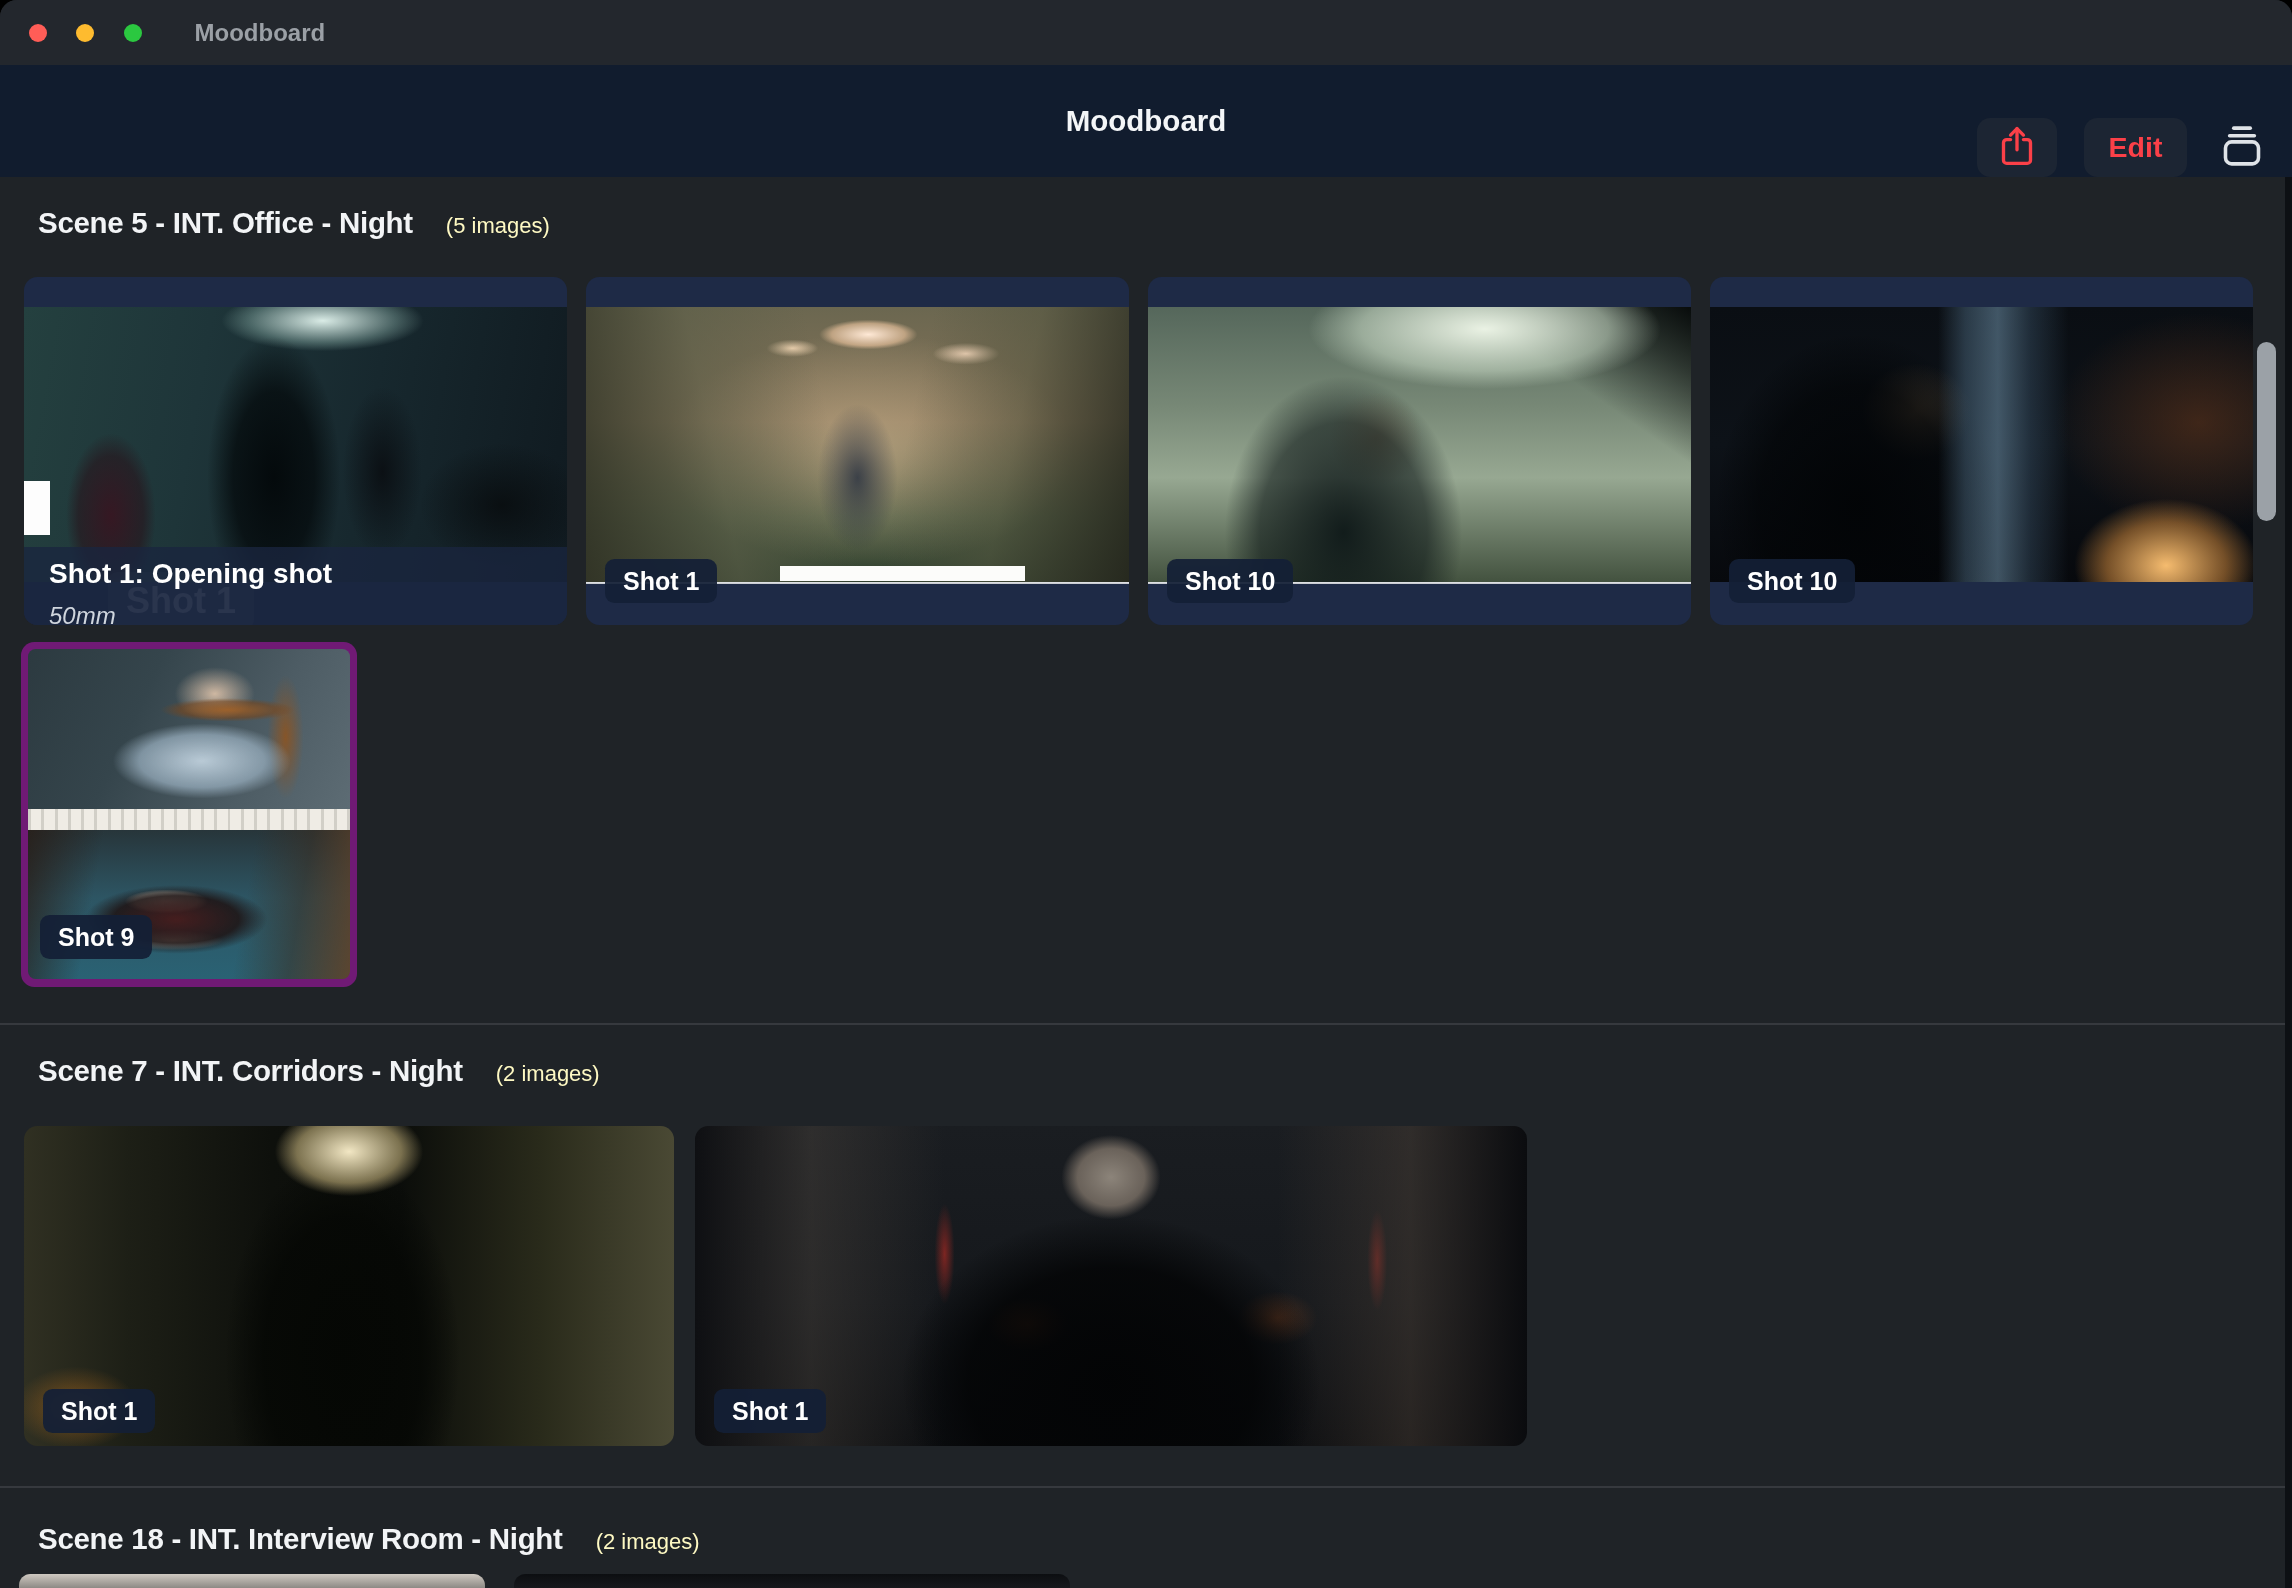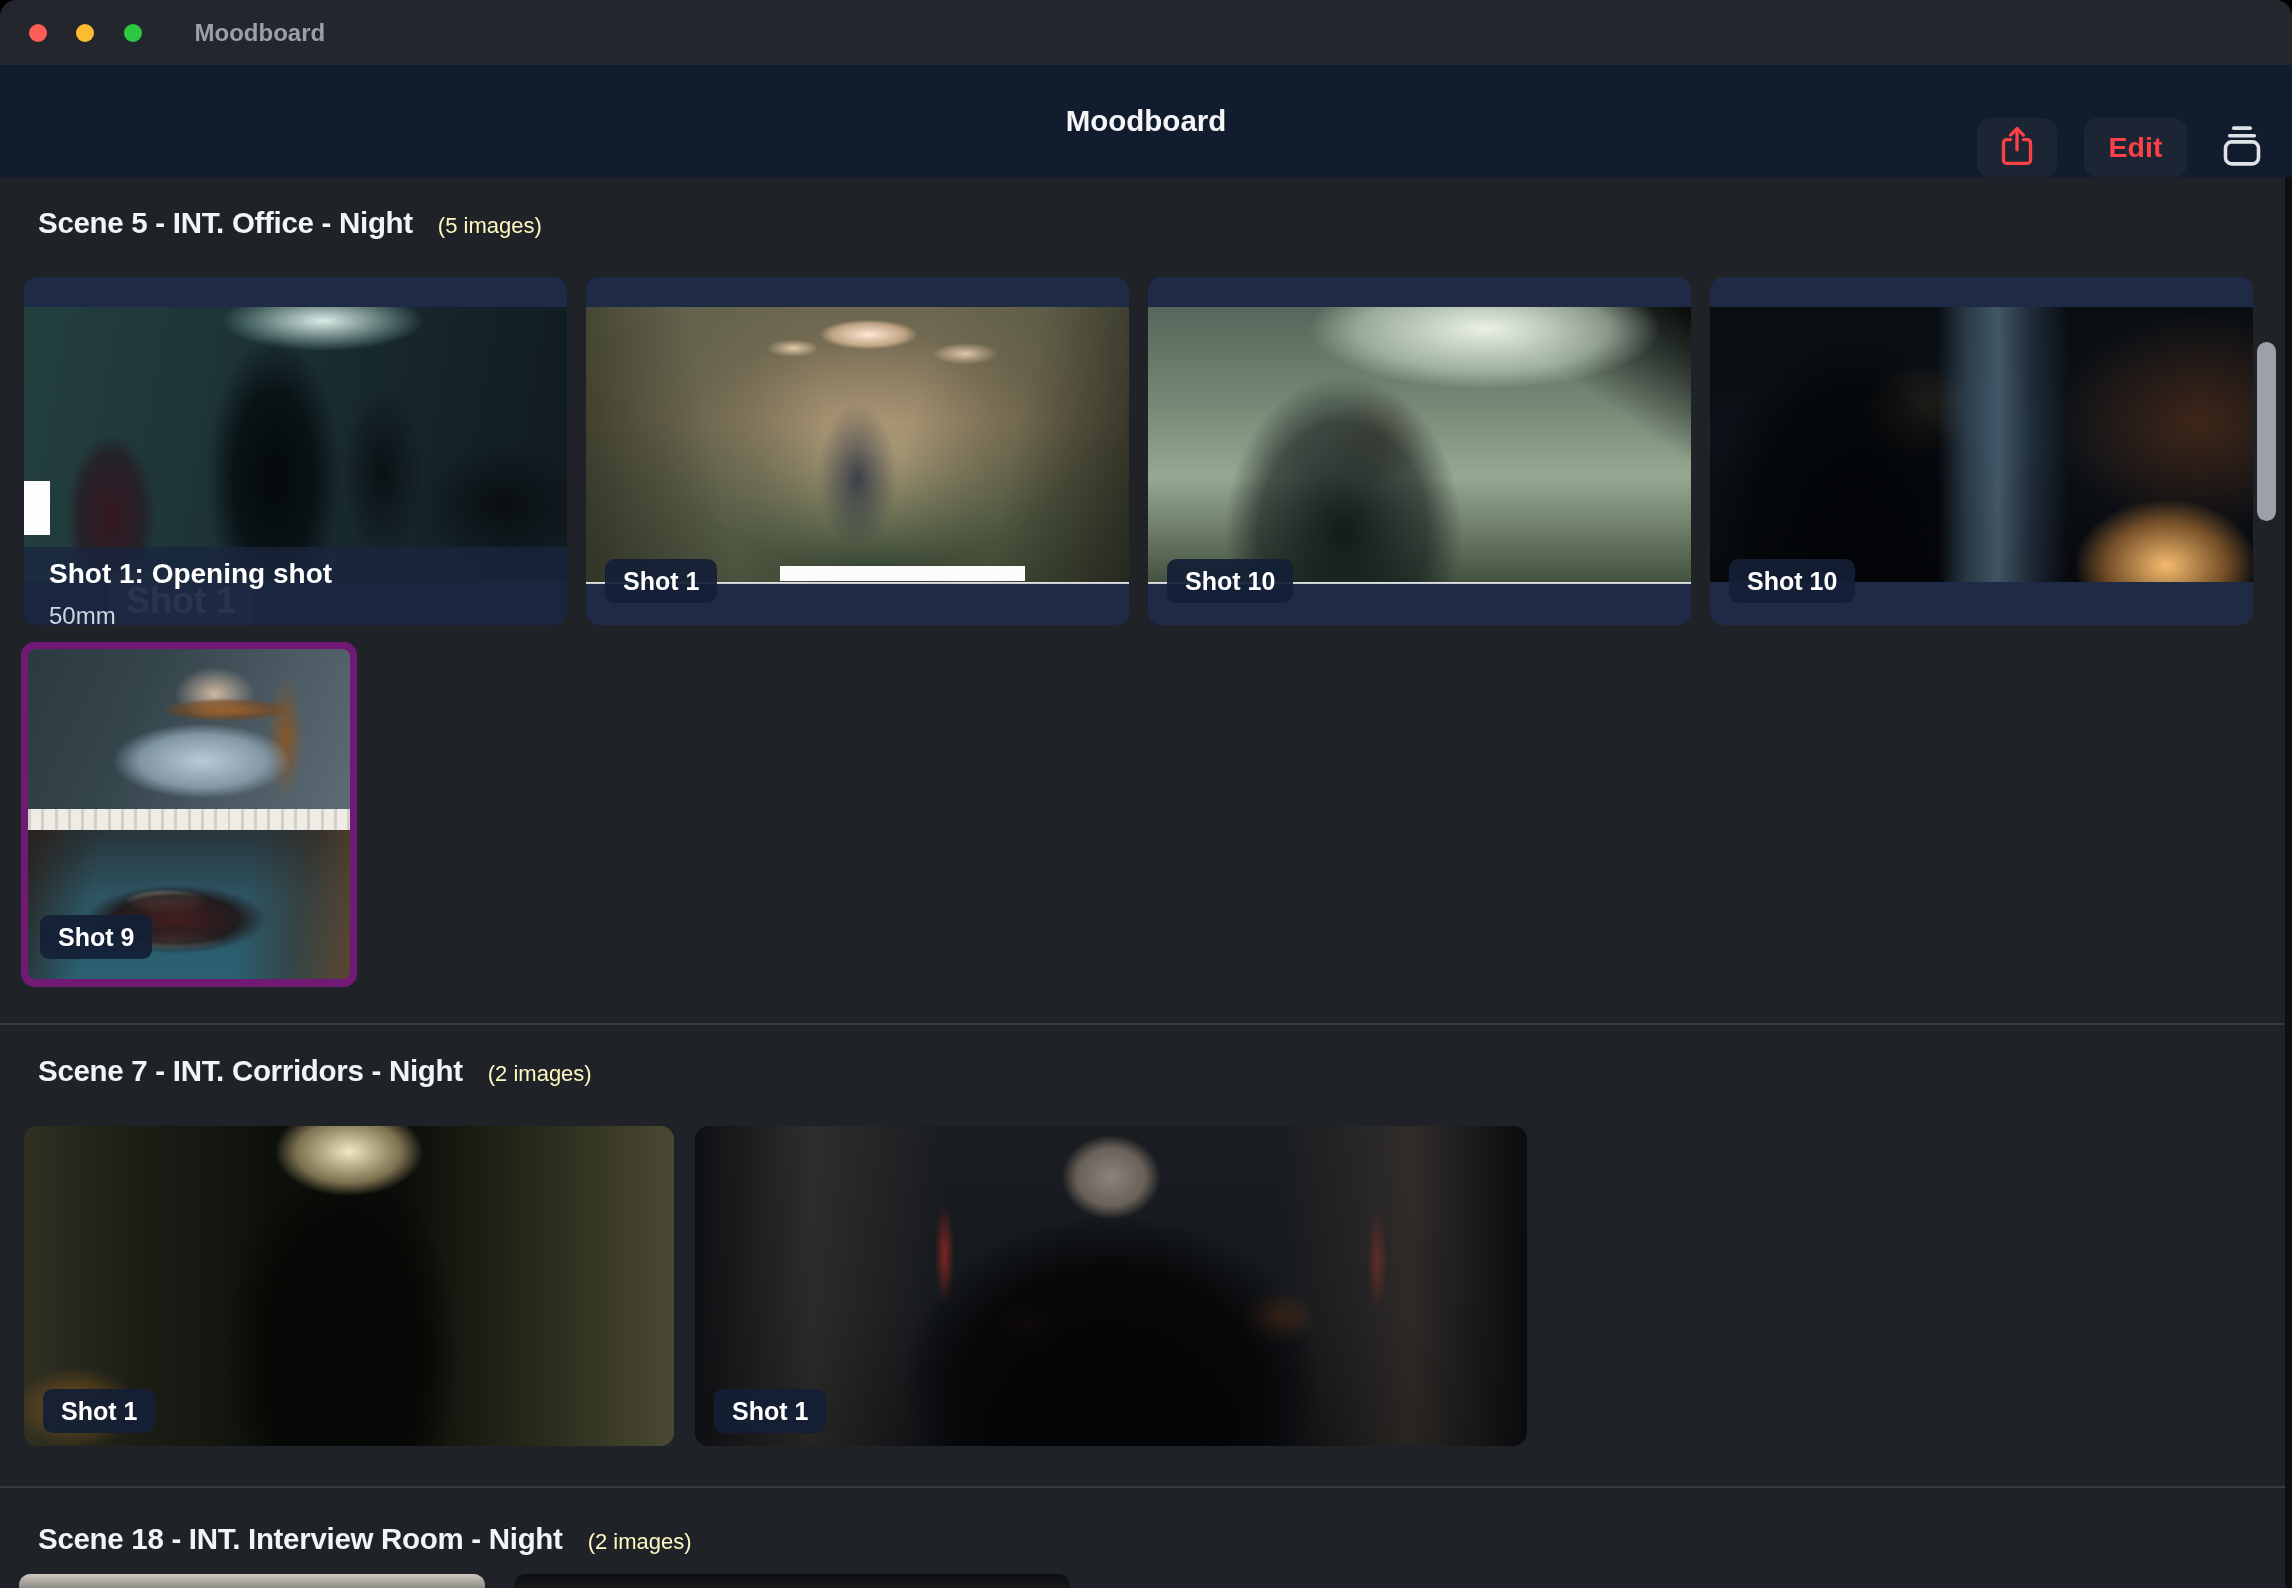--- a/index.html
+++ b/index.html
@@ -22,37 +22,37 @@
   .header-actions { position:absolute; right:23px; top:0; height:112px; display:flex; align-items:flex-end; gap:27px; }
   .hbtn { border:none; cursor:pointer; display:flex; align-items:center; justify-content:center;
     background:#1c2533; border-radius:13.3px; height:59px; }
   .hbtn.share { width:80px; }
   .hbtn.edit { width:103px; color:#fb4048; font-size:28.5px; font-weight:700;
     font-family:"Liberation Sans","DejaVu Sans",sans-serif; }
   .hbtn.plain { background:transparent; width:55px; }
 
   
   .content { position:absolute; top:177px; left:0; right:0; bottom:0; background:#1f2327; }
-  .sec-head { position:absolute; left:38px; display:flex; align-items:baseline; gap:25px; }
+  .sec-head { position:absolute; left:38px; display:flex; align-items:baseline; gap:33px; }
   .sec-title { font-size:29.5px; font-weight:700; color:#f2f4f6; letter-spacing:-0.3px; }
   .sec-count { font-size:22px; color:#fef9c3; }
   .divider { position:absolute; left:0; right:0; height:1.9px; background:#36393e; }
 
   .row { position:absolute; left:24px; display:flex; gap:19px; }
   .card { position:relative; width:543px; height:348px; background:#1e2a46; border-radius:13.3px; overflow:hidden; }
   .card .img { position:absolute; left:0; right:0; top:29.5px; height:275px; }
   .img.edge-b { box-shadow:0 1.9px 0 rgba(255,255,255,.85); }
   .pill { position:absolute; left:19px; top:282px; background:rgba(19,31,54,.93); color:#fff;
     font-weight:700; font-size:25px; padding:7.6px 18px; border-radius:9.5px; z-index:4; }
   .pill.ghost { left:84px; top:295px; background:rgba(255,255,255,.06); color:rgba(255,255,255,.28);
     font-size:36px; z-index:2; }
   .caption { position:absolute; left:0; right:0; top:270px; bottom:0; background:rgba(25,37,63,.78);
     padding:11.4px 0 0 25px; z-index:3; }
   .caption .t1 { font-size:28px; font-weight:700; color:#fff; }
-  .caption .t2 { font-size:24px; color:#cfd5dd; margin-top:11.4px; }
+  .caption .t2 { font-size:24px; color:#cfd5dd; margin-top:11.4px;font-style:italic; }
   .white-chip { position:absolute; left:0; top:204px; width:26px; height:54px; background:#fdfdfd; z-index:2; }
   .white-strip { position:absolute; left:194px; width:245px; top:289px; height:15px; background:#fcfcfa; z-index:2; }
 
   
   .card-photo { position:absolute; top:465px; left:21px; width:336px; height:345px; background:#701a75;
     border-radius:13.3px; padding:6.7px; overflow:hidden; }
   .cp-top { width:100%; height:160px; border-radius:7.6px 7.6px 0 0;
     background:
       radial-gradient(ellipse 114px 48px at 54% 70%, #b9cad6 0%, rgba(150,172,188,.75) 55%, transparent 78%),
       radial-gradient(ellipse 86px 15px at 62% 38%, rgba(158,96,40,.95) 0%, rgba(120,70,28,.6) 55%, transparent 78%),

